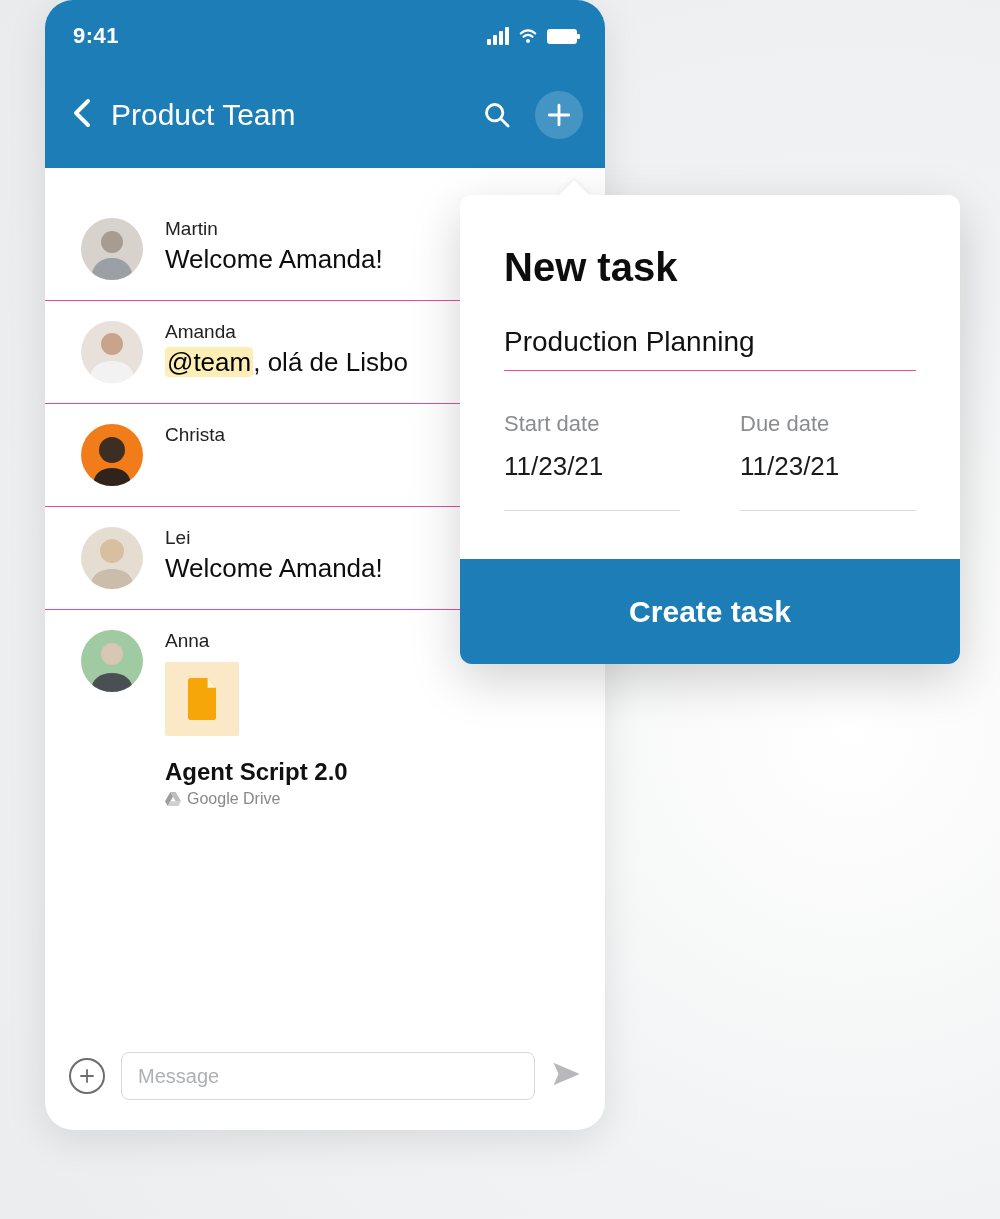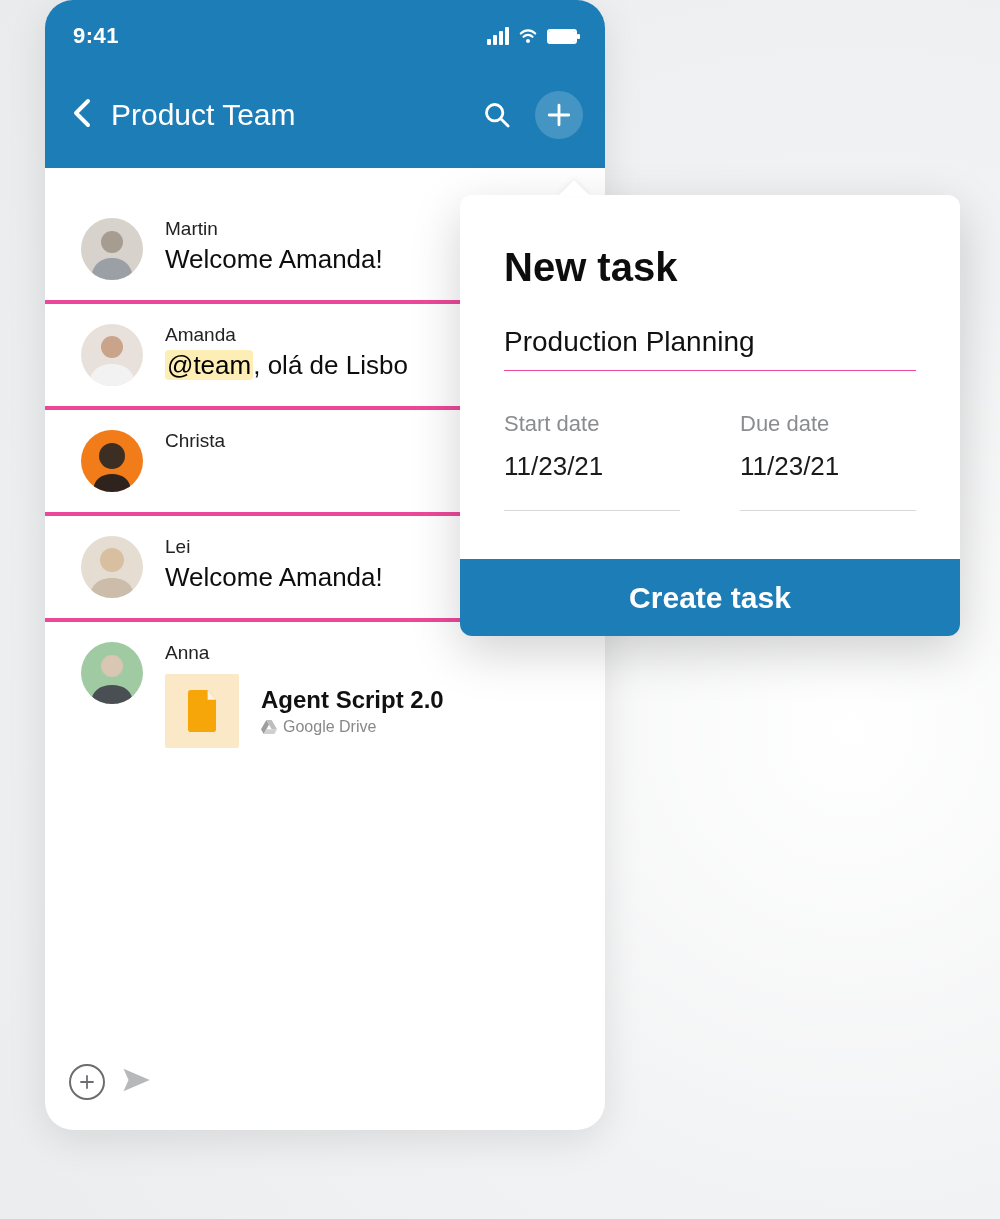--- a/index.html
+++ b/index.html
@@ -71,42 +71,43 @@
   
   .messages {
     flex:1;
     padding: 30px 0 0 0;
     overflow:hidden;
   }
   .msg {
     display:flex;
     gap: 22px;
     padding: 20px 30px;
-    border-bottom: 4px solid #ec4899;
+    border-bottom: 1px solid #ec4899;
     margin: 0 30px 0 60px;
     margin-left:0; margin-right:0;
   }
   .msg:last-child{border-bottom:none;}
   .msg .avatar {
     width:62px;height:62px;border-radius:50%;
     background:#ddd; flex-shrink:0;
     display:flex;align-items:center;justify-content:center;
     overflow:hidden;
     margin-left: 6px;
   }
   .msg .avatar svg{width:100%;height:100%;}
   .msg .body { flex:1; min-width:0;}
   .msg .sender { font-size:19px; color:#222; margin-bottom:4px; font-weight:500;}
   .msg .text { font-size:26px; color:#0d0d0d; white-space:nowrap; overflow:hidden;}
   .mention { background:#fdeeb5; border-radius:4px; padding:0 2px; color:#000;}
 
   
   .attach-card{
-    display:flex; align-items:center; gap:22px;
+    display:flex; align-items:flex-start; gap:22px;
     margin-top:10px;
+    flex-direction:column;
   }
   .file-thumb{
     width:74px; height:74px; background:#fbe8c6;
     display:flex;align-items:center;justify-content:center;
     border-radius:2px;
   }
   .file-meta .file-name{font-size:24px;font-weight:700;color:#111;}
   .file-meta .file-src{font-size:16px;color:#888; display:flex; align-items:center; gap:6px; margin-top:4px;}
 
   
@@ -155,21 +156,21 @@
   }
   .dates{ display:flex; gap:60px;}
   .date-col{ flex:1;}
   .date-value{
     font-size:26px; color:#1a1a1a; padding-bottom:28px;
     border-bottom:1px solid #d7d8da;
   }
   .create-btn{
     margin-top: 8px;
     background:#1d7eb7; color:#fff;
-    height:77px; display:flex;align-items:center;justify-content:center;
+    height:105px; display:flex;align-items:center;justify-content:center;
     font-size:30px; font-weight:700;
     border-bottom-left-radius:12px;border-bottom-right-radius:12px;
     cursor:pointer;
   }
 </style>
 </head>
 <body>
 
 <div class="phone">
 
@@ -302,20 +303,21 @@
     </div>
 
   </div>
 
   <div class="composer">
     <span class="add-btn">
       <svg width="18" height="18" viewBox="0 0 24 24">
           <path d="M12 4v16M4 12h16" stroke="#6b6d70" stroke-width="2.4" stroke-linecap="round"></path>
         </svg>
     </span>
+    <input type="text" placeholder="Message" style="">
     <span class="send-btn">
       <svg width="30" height="30" viewBox="0 0 24 24" fill="#b7b8ba">
           <path d="M2 21 23 12 2 3l4 9-4 9z"></path>
         </svg>
     </span>
   </div>
 
 </div>
 
 <div class="popover">

